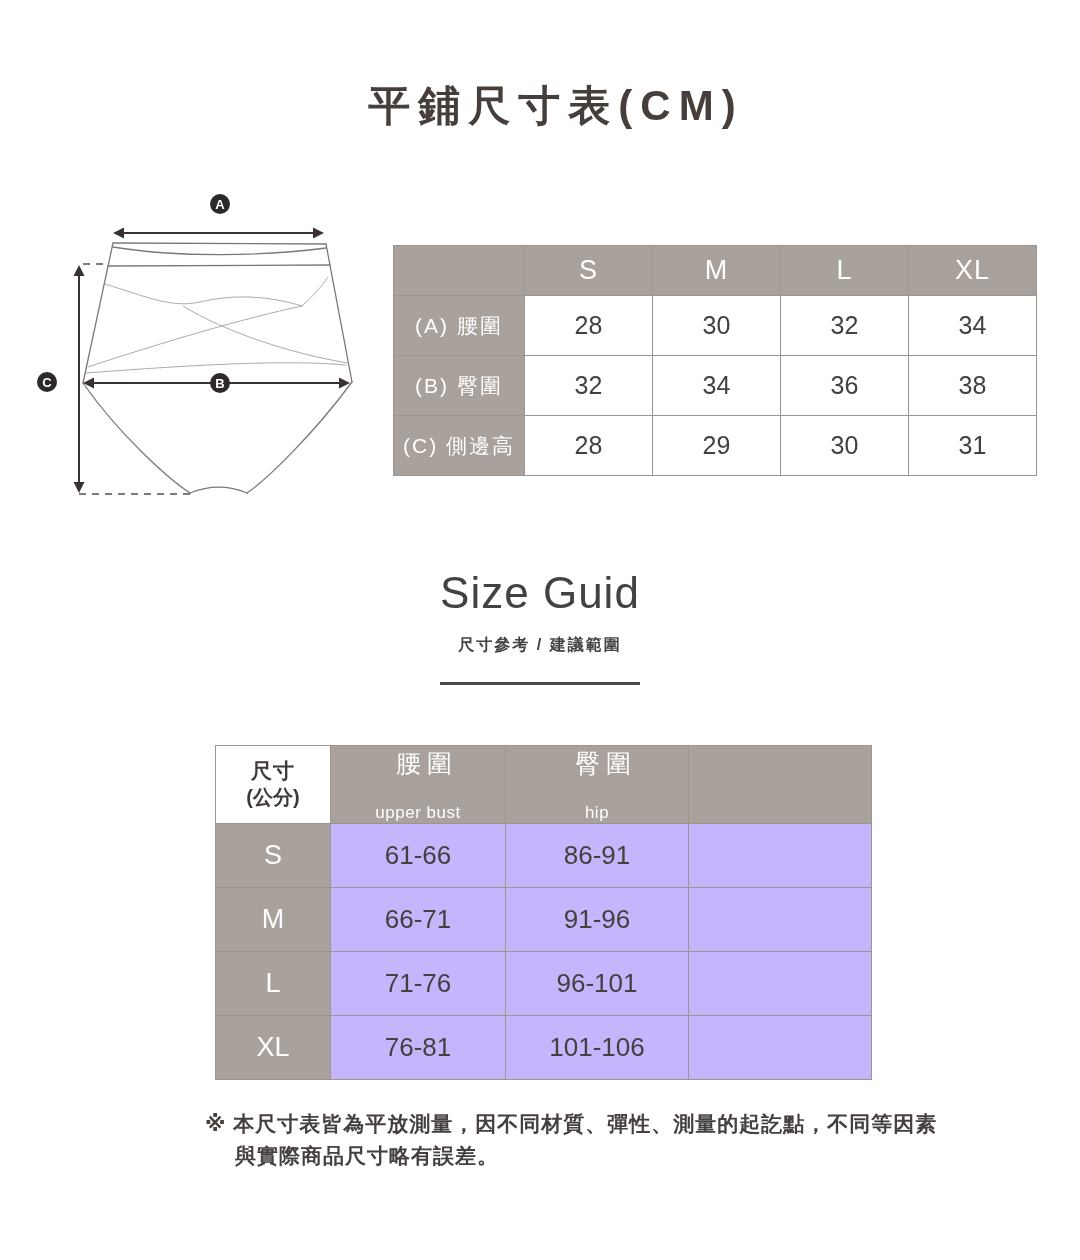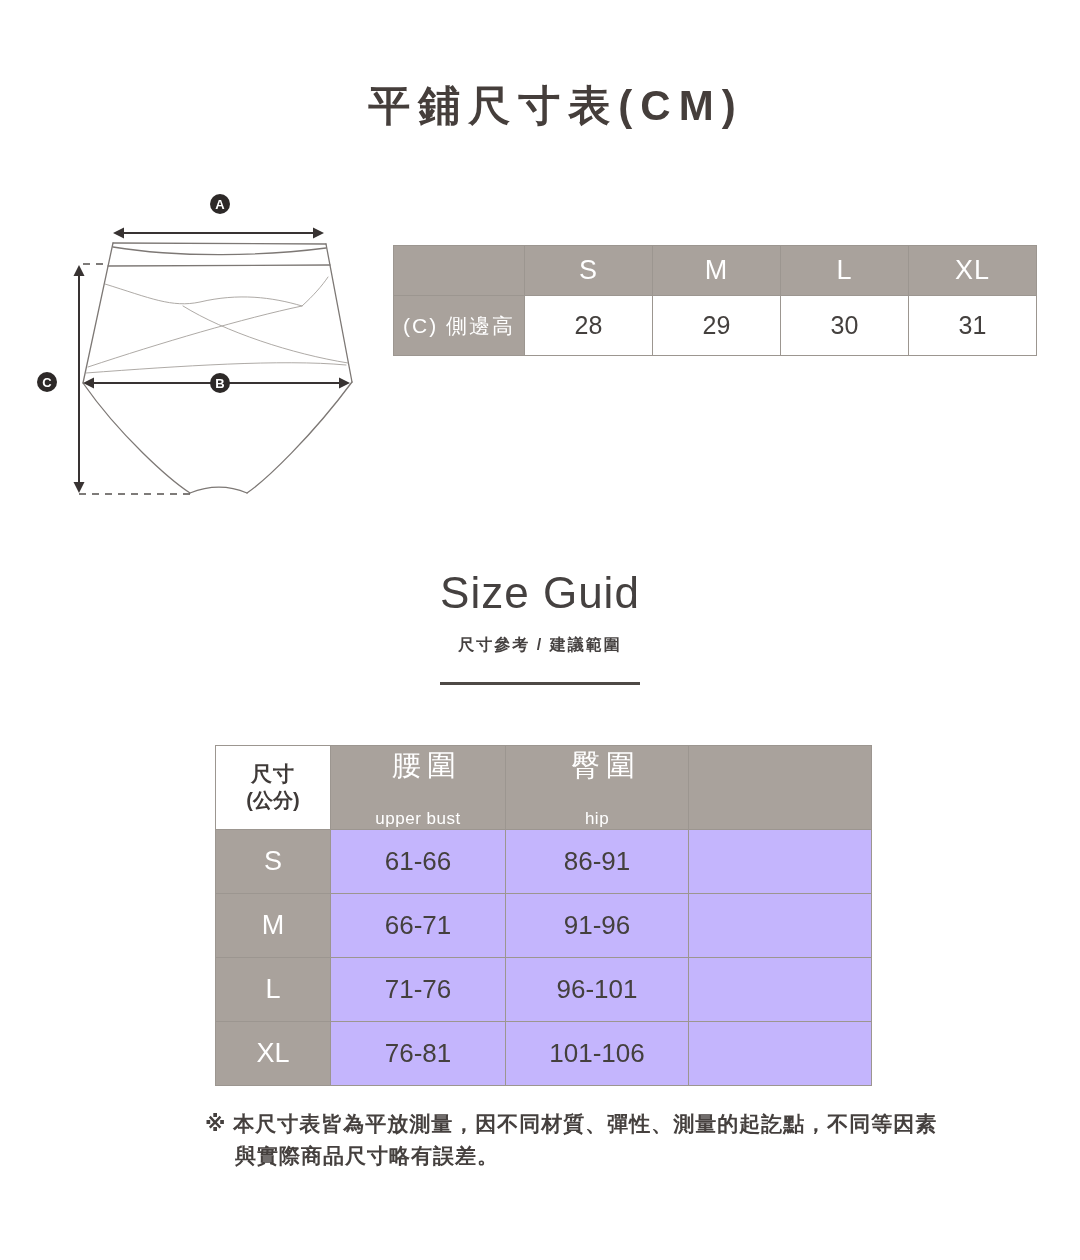--- a/index.html
+++ b/index.html
@@ -43,21 +43,21 @@
     background:#4e4946;
   }
 
   
   .t2 { position:absolute; left:215px; top:745px; }
   .t2 .hrow td { height:78px; }
   .t2 .drow td { height:64px; }
   .t2 .corner { background:#ffffff; color:#3f3a38; }
   .t2 .corner .zh-big { font-size:21px; font-weight:700; line-height:1.2; letter-spacing:1px; }
   .t2 .corner .sub    { font-size:20px; font-weight:700; }
-  .t2 .hcell .zh { font-size:29px; letter-spacing:6px; padding-left:18px; }
+  .t2 .hcell .zh { font-size:25px; letter-spacing:6px; padding-left:18px; }
   .t2 .hcell .en { font-size:17px; margin-top:23px; letter-spacing:0.5px; }
   .t2 .szc { font-size:27px; }
   .t2 .v   { font-size:26px; color:#44403e; background:#c4b5fd; }
 
   
   .footnote {
     position:absolute; left:205px; top:1108px;
     font-size:21px; font-weight:600; letter-spacing:1px;
     color:#45403e; line-height:32px;
   }
@@ -136,20 +136,34 @@
         <col style="width:128px">
         <col style="width:128px">
       </colgroup>
     <tbody>
         <tr class="hrow">
       <td class="g"></td>
       <td class="g sz">S</td>
       <td class="g sz">M</td>
       <td class="g sz">L</td>
       <td class="g sz">XL</td>
+    </tr>
+    <tr class="drow">
+      <td class="g lbl">(A) 腰圍</td>
+      <td class="v">28</td>
+      <td class="v">30</td>
+      <td class="v">32</td>
+      <td class="v">34</td>
+    </tr>
+    <tr class="drow">
+      <td class="g lbl">(B) 臀圍</td>
+      <td class="v">32</td>
+      <td class="v">34</td>
+      <td class="v">36</td>
+      <td class="v">38</td>
     </tr>
     <tr class="drow">
       <td class="g lbl">(C) 側邊高</td>
       <td class="v">28</td>
       <td class="v">29</td>
       <td class="v">30</td>
       <td class="v">31</td>
     </tr>
   </tbody>
     </table>

